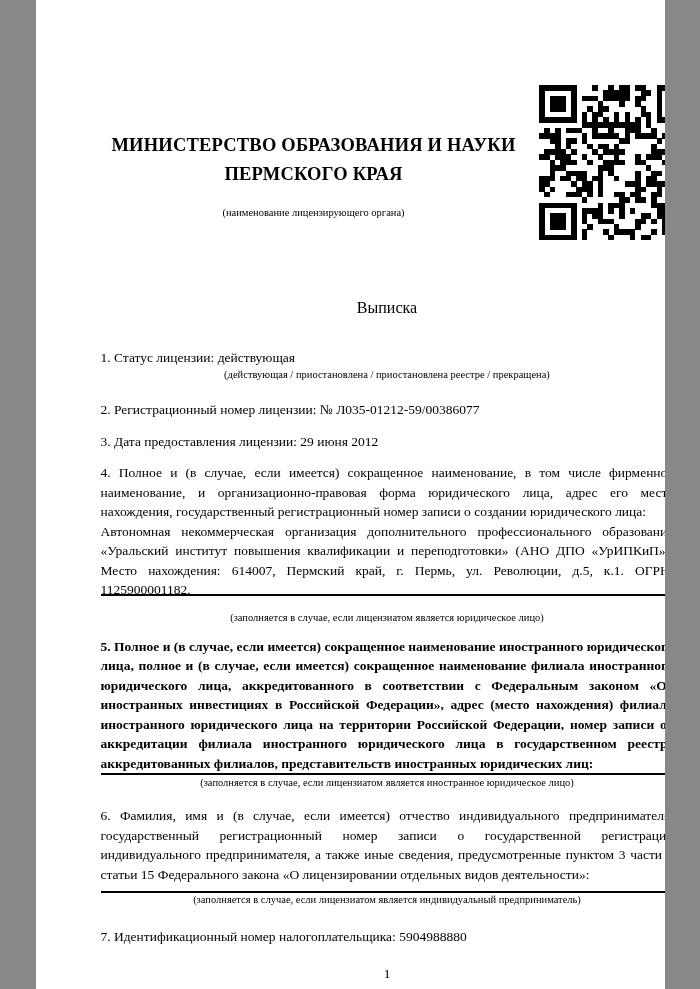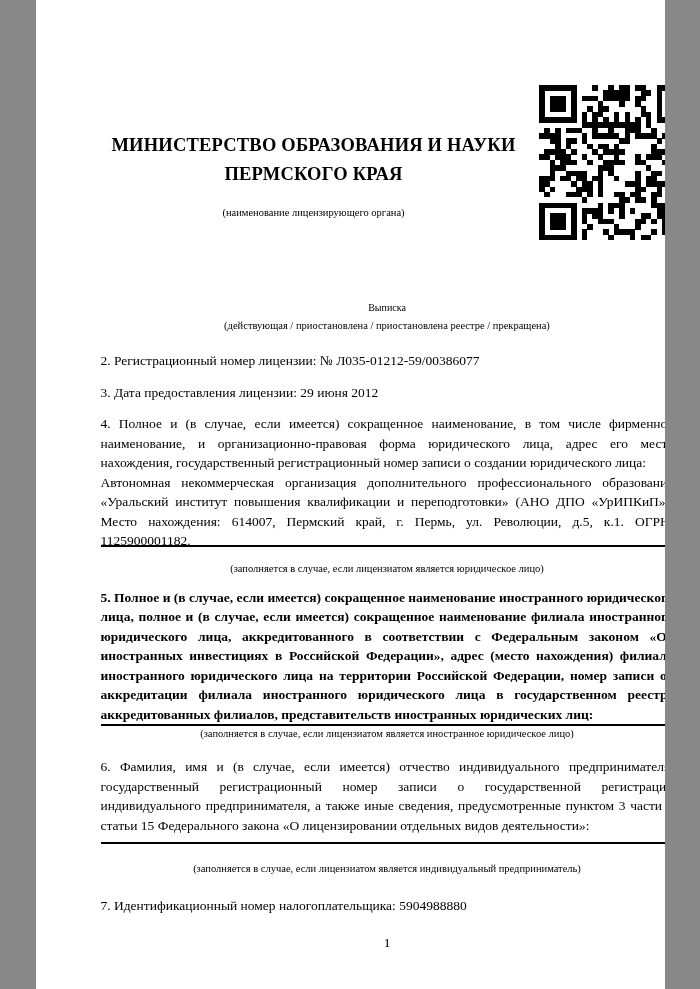--- a/index.html
+++ b/index.html
@@ -17,40 +17,40 @@
   .ministry {
     position:absolute; top:131px; left:64px; width:428px;
     text-align:center;
   }
   .ministry-line { font-weight:bold; font-size:18.5px; line-height:29px; letter-spacing:0.2px; }
   .ministry-caption { font-size:10.5px; line-height:14px; margin-top:17px; }
 
   
   .content { position:absolute; top:298px; left:65px; width:573px; }
 
-  .doc-title { text-align:center; font-size:10px; line-height:20px; }
+  .doc-title { text-align:center; font-size:16px; line-height:20px; }
 
   .item { font-size:13.5px; line-height:19px; }
   .para { font-size:13.5px; line-height:19.5px; text-align:justify; text-align-last:left; }
   .small-caption { font-size:10.5px; line-height:14px; text-align:center; }
   .rule { border-top:2px solid #000; height:0; width:100%; }
 
   .m-item1   { margin-top:30px; }
   .m-cap1    { margin-top:1px; }
   .m-item2   { margin-top:18px; }
   .m-item3   { margin-top:13px; }
   .m-p4      { margin-top:12px; }
   .m-rule4   { margin-top:-6px; }
   .m-cap4    { margin-top:15px; }
   .m-p5      { margin-top:12px;font-weight:bold; }
   .m-rule5   { margin-top:0px; }
   .m-cap5    { margin-top:1px; }
   .m-p6      { margin-top:16px; }
   .m-rule6   { margin-top:7px; }
-  .m-cap6    { margin-top:18px; }
+  .m-cap6    { margin-top:0; }
   .m-item7   { margin-top:20px; }
 
   .page-number { margin-top:18px; text-align:center; font-size:13.5px; line-height:19px; }
 </style>
 </head>
 <body>
 
 <div class="page">
 
   <div class="qr" id="qr"><svg width="155" height="155" viewBox="0 0 155 155" fill="#000000" shape-rendering="crispEdges">
@@ -469,20 +469,21 @@
     <div class="ministry-line">ПЕРМСКОГО КРАЯ</div>
     <div class="ministry-caption">(наименование лицензирующего органа)</div>
   </div>
 
   <div class="content">
 
     <div class="doc-title">
       <div>Выписка</div>
     </div>
 
+    <div class="item m-item1">1. Статус лицензии: действующая</div>
     <div class="small-caption m-cap1">(действующая / приостановлена / приостановлена реестре / прекращена)</div>
 
     <div class="item m-item2">2. Регистрационный номер лицензии: № Л035-01212-59/00386077</div>
 
     <div class="item m-item3">3. Дата предоставления лицензии: 29 июня 2012</div>
 
     <div class="para m-p4">4. Полное и (в случае, если имеется) сокращенное наименование, в том числе фирменное наименование, и организационно-правовая форма юридического лица, адрес его места нахождения, государственный регистрационный номер записи о создании юридического лица:</div>
     <div class="para">Автономная некоммерческая организация дополнительного профессионального образования «Уральский институт повышения квалификации и переподготовки» (АНО ДПО «УрИПКиП»). Место нахождения: 614007, Пермский край, г. Пермь, ул. Революции, д.5, к.1. ОГРН: 1125900001182.</div>
     <div class="rule m-rule4"></div>
     <div class="small-caption m-cap4">(заполняется в случае, если лицензиатом является юридическое лицо)</div>

